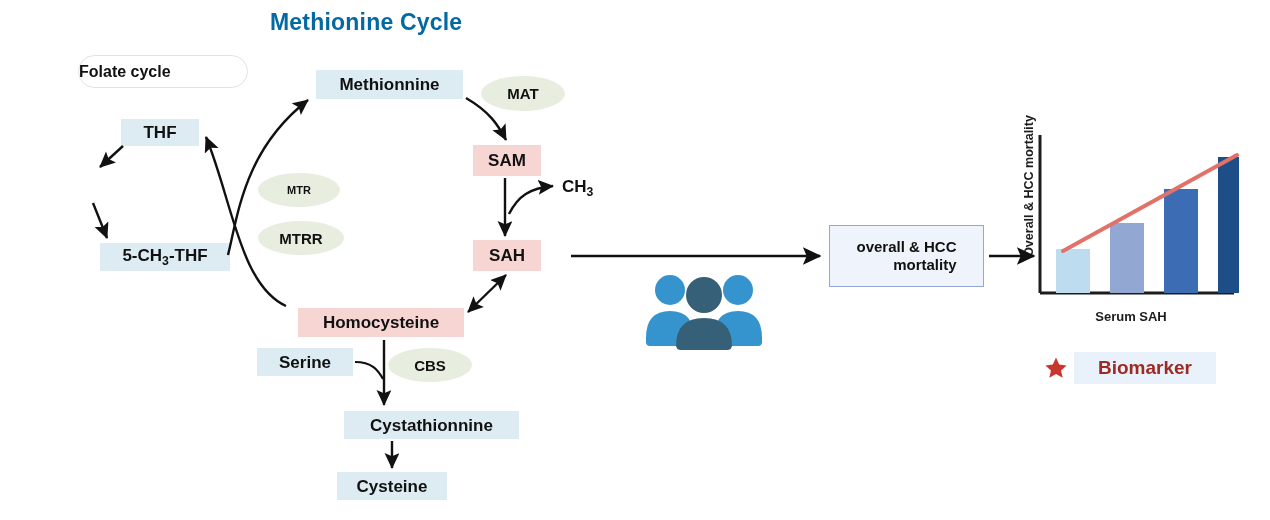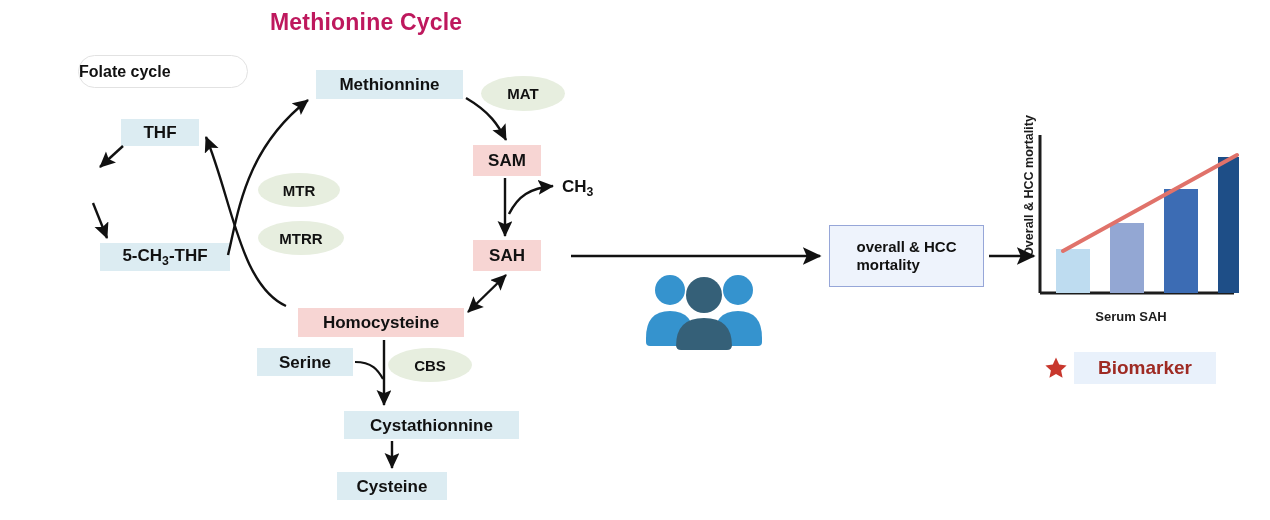--- a/index.html
+++ b/index.html
@@ -17,21 +17,21 @@
     background: #ffffff;
     overflow: hidden;
   }
   .abs { position: absolute; }
 
   
   .title {
     left: 270px; top: 9px;
     font-size: 23px;
     font-weight: bold;
-    color: #be185d;
+    color: #0369a1;
     letter-spacing: 0.2px;
     white-space: nowrap;
   }
 
   
   .node {
     display: flex;
     align-items: center;
     justify-content: center;
     font-weight: bold;
@@ -87,21 +87,21 @@
 
   
   .outcome-box {
     left: 829px; top: 225px;
     width: 155px; height: 62px;
     background: #eef3fc;
     border: 1.5px solid #96a6d8;
     display: flex;
     align-items: center;
     justify-content: center;
-    text-align: left;
+    text-align: right;
     font-weight: bold;
     font-size: 15px;
     color: #111111;
     line-height: 1.18;
     box-sizing: border-box;
   }
 
   
   .chart-wrap { left: 1008px; top: 133px; width: 245px; height: 205px; }
   .ylabel {
@@ -196,21 +196,21 @@
   </div>
 
   <div class="abs plain" style="left:562px; top:178px; font-size:17px;">
     <span>CH</span><sub>3</sub>
   </div>
 
   <div class="abs enzyme" style="left:481px; top:76px; width:84px; height:35px; font-size:15px;">
     <span>MAT</span>
   </div>
 
-  <div class="abs enzyme" style="left:258px; top:173px; width:82px; height:34px; font-size:15px;">
+  <div class="abs enzyme" style="left:258px; top:173px; width:82px; height:34px; font-size:11px;">
     <span>MTR</span>
   </div>
 
   <div class="abs enzyme" style="left:258px; top:221px; width:86px; height:34px; font-size:15px;">
     <span>MTRR</span>
   </div>
 
   <div class="abs enzyme" style="left:388px; top:348px; width:84px; height:34px; font-size:15px;">
     <span>CBS</span>
   </div>

